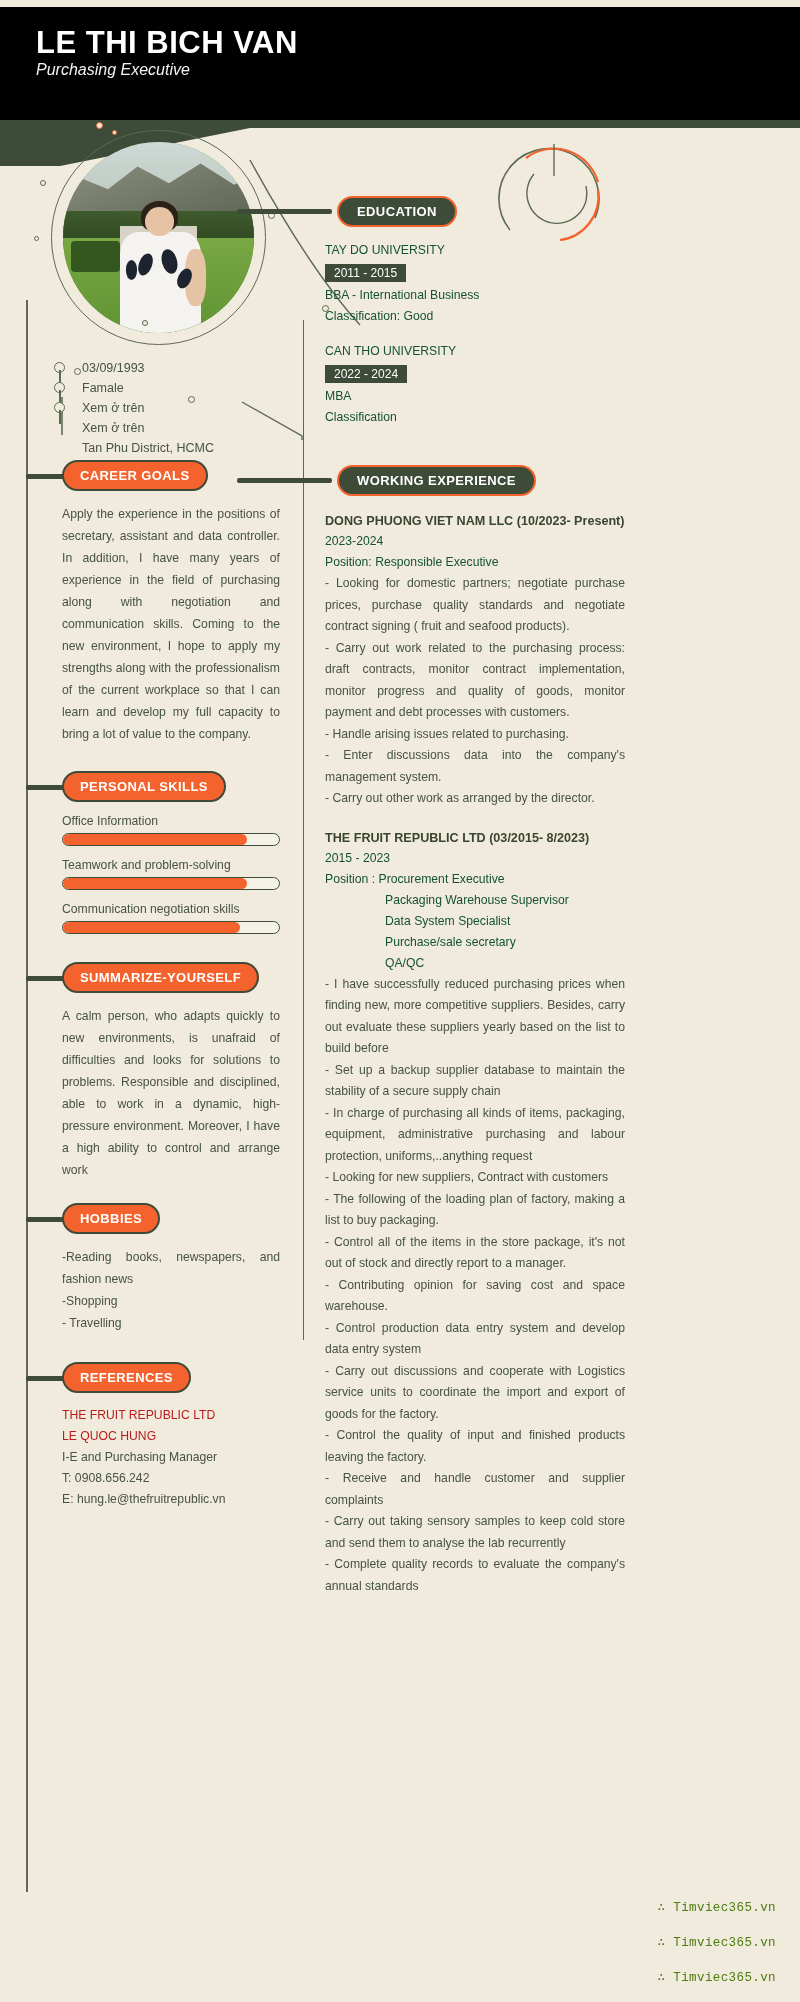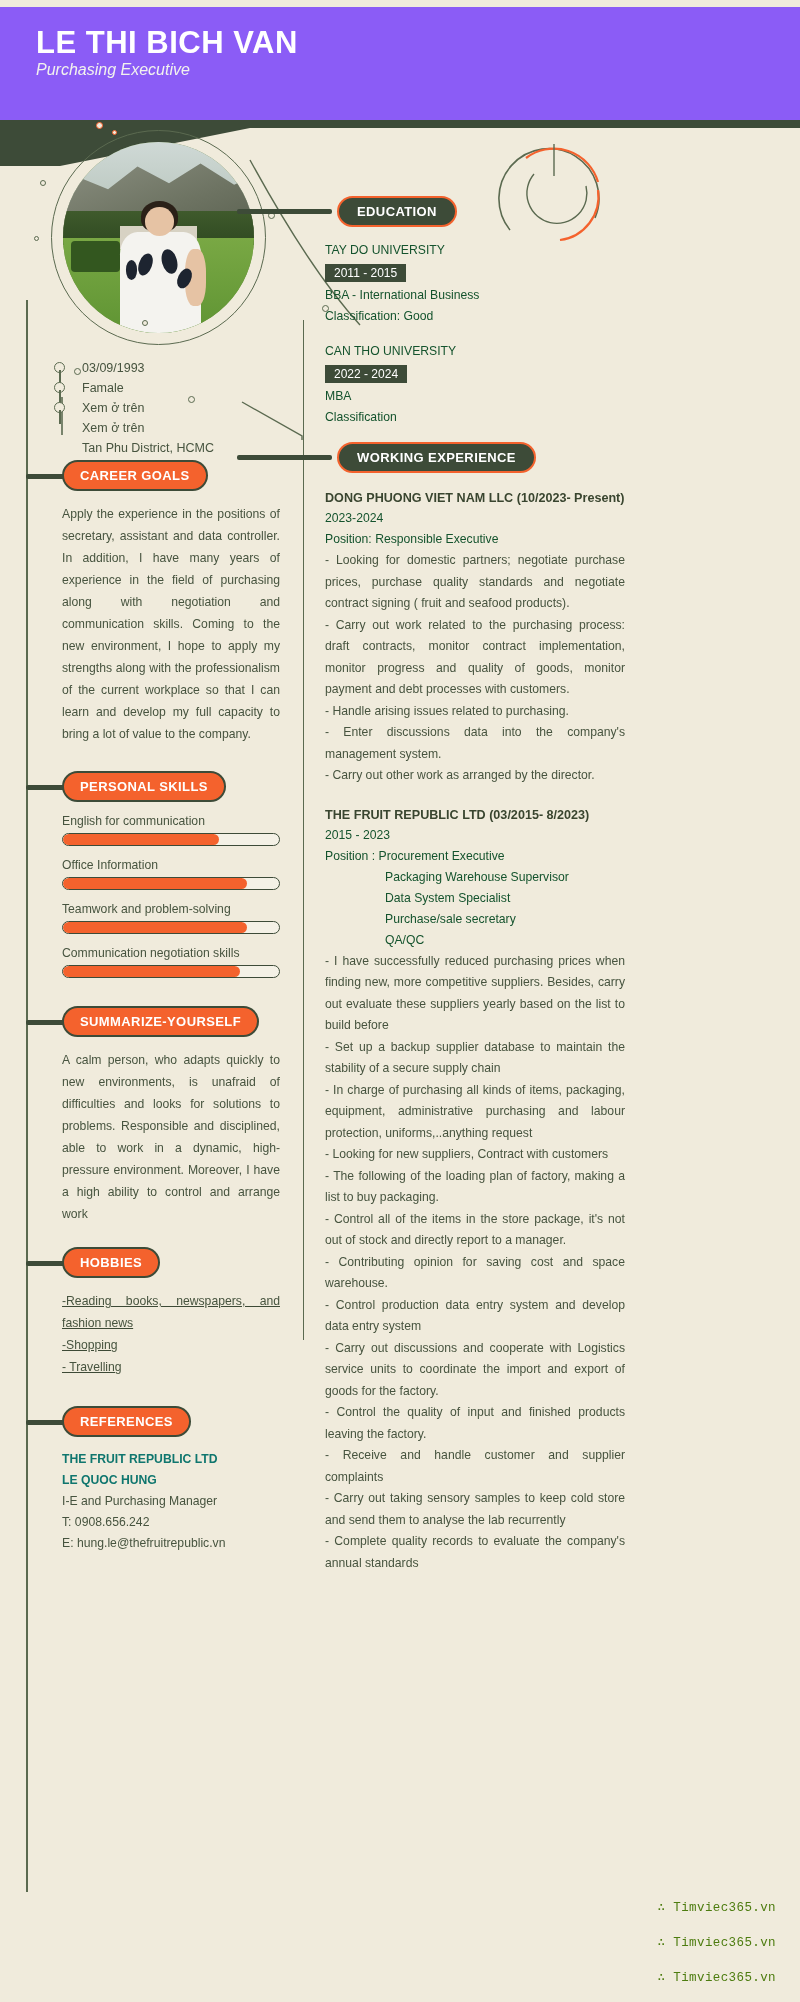--- a/index.html
+++ b/index.html
@@ -7,21 +7,21 @@
   body {
     width:800px; height:2002px; position:relative; overflow:hidden;
     font-family:"Liberation Sans", sans-serif;
     background:#f0ebdc;
     color:#3d4a36;
   }
   
   #page { position:absolute; inset:0; background:#f0ebdc; }
   .header {
     position:absolute; left:0; top:7px; width:800px; height:113px;
-    background:#8b5cf6;
+    background:#000000;
   }
   .header-name {
     position:absolute; left:36px; top:18px;
     font-size:31px; font-weight:bold; letter-spacing:.5px;
     color:#ffffff;
   }
   .header-role {
     position:absolute; left:36px; top:54px;
     font-size:16px; font-style:italic; color:#f2f2ee;
   }
@@ -112,21 +112,21 @@
   .skill { margin-left:62px; margin-top:12px; width:218px; }
   .skill-label { font-size:12.2px; color:#47543f; margin-bottom:5px; }
   .skill-track {
     position:relative; height:13px; border:1.6px solid #3d4b38;
     border-radius:7px; background:#f4f1e6; overflow:hidden;
   }
   .skill-fill { position:absolute; left:0; top:0; height:100%;
                 background:#f4622d; border-radius:7px; }
 
   .ref-line { margin-left:62px; width:230px; font-size:12.2px; line-height:21px; color:#47543f; }
-  .ref-line.b { font-weight:bold; color:#0f766e; }
+  .ref-line.b { font-weight:normal; color:#b91c1c; }
 
   
   .right-col { position:absolute; left:325px; top:196px; width:300px; }
   .r-head-wrap { position:relative; height:30px; }
   .r-head {
     position:absolute; left:12px; top:0;
     background:#3d4b38; color:#fff; font-weight:bold; font-size:13px;
     letter-spacing:.4px; padding:6px 18px;
     border:2.5px solid #f4622d; border-radius:16px; white-space:nowrap;
   }
@@ -245,26 +245,20 @@
     <div class="sec" style="margin-top:0;">
       <div class="sec-connector"></div>
       <div class="sec-head">CAREER GOALS</div>
       <div class="sec-body">Apply the experience in the positions of secretary, assistant and data controller. In addition, I have many years of experience in the field of purchasing along with negotiation and communication skills. Coming to the new environment, I hope to apply my strengths along with the professionalism of the current workplace so that I can learn and develop my full capacity to bring a lot of value to the company.</div>
     </div>
 
     <div class="sec" style="margin-top:26px;">
       <div class="sec-connector"></div>
       <div class="sec-head">PERSONAL SKILLS</div>
 
-      <div class="skill">
-        <div class="skill-label">English for communication</div>
-        <div class="skill-track">
-          <div class="skill-fill" style="width: 72%;"></div>
-        </div>
-      </div>
       <div class="skill">
         <div class="skill-label">Office Information</div>
         <div class="skill-track">
           <div class="skill-fill" style="width: 85%;"></div>
         </div>
       </div>
       <div class="skill">
         <div class="skill-label">Teamwork and problem-solving</div>
         <div class="skill-track">
           <div class="skill-fill" style="width: 85%;"></div>
@@ -277,21 +271,21 @@
         </div>
       </div>
     </div>
 
     <div class="sec" style="margin-top:28px;">
       <div class="sec-connector"></div>
       <div class="sec-head">SUMMARIZE-YOURSELF</div>
       <div class="sec-body"> A calm person, who adapts quickly to new environments, is unafraid of difficulties and looks for solutions to problems. Responsible and disciplined, able to work in a dynamic, high-pressure environment. Moreover, I have a high ability to control and arrange work</div>
     </div>
 
-    <div class="sec" style="text-decoration:underline;">
+    <div class="sec" style="">
       <div class="sec-connector"></div>
       <div class="sec-head">HOBBIES</div>
       <div class="sec-body" style="text-align:justify;">-Reading books, newspapers, and fashion news</div>
       <div class="sec-body" style="margin-top:0;text-align:left;">-Shopping</div>
       <div class="sec-body" style="margin-top:0;text-align:left;">- Travelling</div>
     </div>
 
     <div class="sec" style="margin-top:28px;">
       <div class="sec-connector"></div>
       <div class="sec-head">REFERENCES</div>
@@ -319,21 +313,21 @@
       <div class="r-sub">Classification: Good</div>
     </div>
 
     <div class="r-block">
       <div class="r-sub">CAN THO UNIVERSITY</div>
       <div><span class="r-chip">2022 - 2024</span></div>
       <div class="r-sub">MBA</div>
       <div class="r-sub">Classification</div>
     </div>
 
-    <div class="r-head-wrap" style="margin-top:14px;">
+    <div class="r-head-wrap" style="margin-top:37px;">
       <div class="r-connector"></div>
       <div class="r-head">WORKING EXPERIENCE</div>
     </div>
 
     <div class="r-block" style="margin-top:16px;">
       <div class="r-org">DONG PHUONG VIET NAM LLC (10/2023- Present)</div>
       <div class="r-sub">2023-2024</div>
       <div class="r-sub">Position: Responsible Executive</div>
       <div class="r-para">- Looking for domestic partners; negotiate purchase prices, purchase quality standards and negotiate contract signing ( fruit and seafood products).</div>
       <div class="r-para">- Carry out work related to the purchasing process: draft contracts, monitor contract implementation, monitor progress and quality of goods, monitor payment and debt processes with customers.</div>

